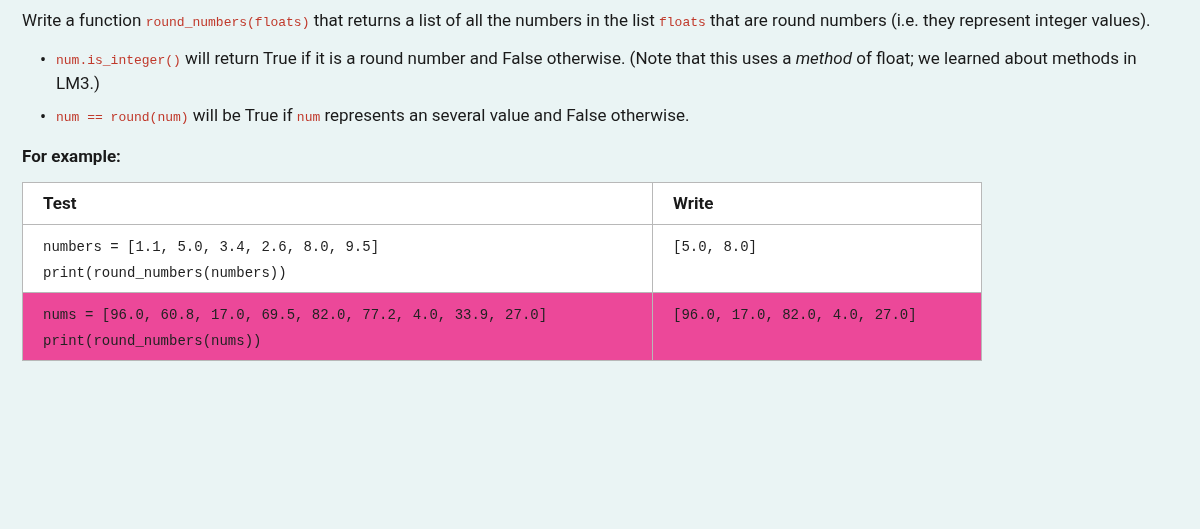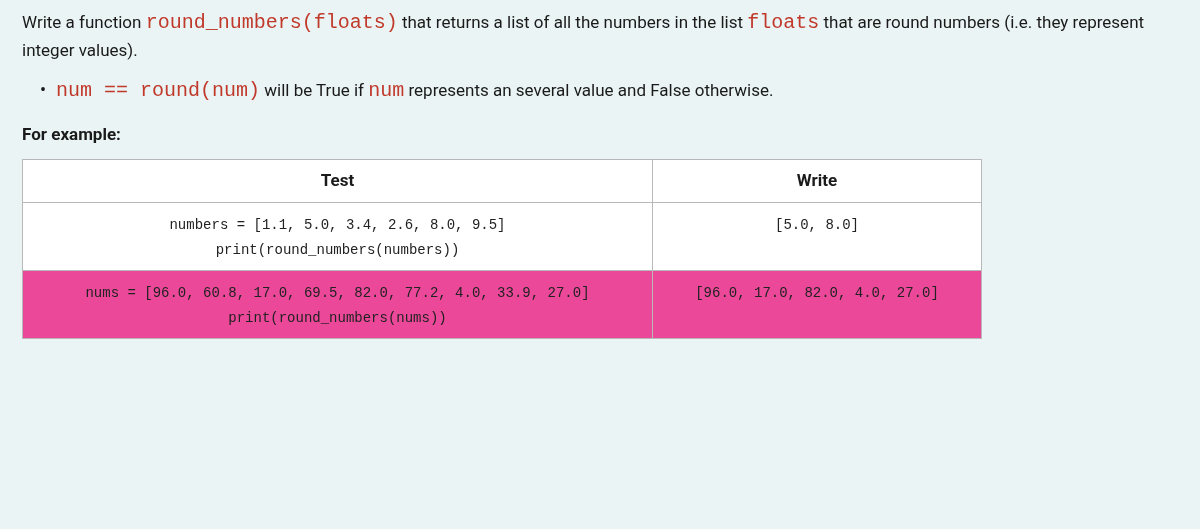--- a/index.html
+++ b/index.html
@@ -16,21 +16,21 @@
     }
     .container {
       padding: 8px 22px 22px 22px;
       width: 1200px;
     }
     p {
       margin: 0 0 12px 0;
     }
     code {
       font-family: "SFMono-Regular", Consolas, "Liberation Mono", Menlo, monospace;
-      font-size: 20px;
+      font-size: 13px;
     }
     code.red {
       color: #c0392b;
     }
     em {
       font-style: italic;
     }
     strong {
       font-weight: 700;
     }
@@ -58,21 +58,21 @@
       margin-bottom: 12px;
     }
     table {
       border-collapse: collapse;
       width: 960px;
       background: #fff;
     }
     table th, table td {
       border: 1px solid #b8b8b8;
       padding: 8px 20px;
-      text-align: center;
+      text-align: left;
       vertical-align: top;
     }
     table th {
       font-weight: 700;
       font-size: 17px;
     }
     table td {
       white-space: pre;
     }
     table td code {
@@ -88,20 +88,23 @@
 
 <div class="container">
 
   <p>
     <span>Write a function </span><code class="red">round_numbers(floats)</code><span> that returns a list of all the numbers in the list </span><code class="red">floats</code><span> that are round numbers (i.e. they represent integer values).</span>
   </p>
 
 
 
   <ul>
+    <li>
+      <code class="red">num.is_integer()</code><span> will return True if it is a round number and False otherwise. (Note that this uses a </span><em>method</em><span> of float; we learned about methods in LM3.)</span>
+    </li>
     <li>
       <code class="red">num == round(num)</code><span> will be True if </span><code class="red">num</code><span> represents an several value and False otherwise.</span>
     </li>
   </ul>
 
   <p class="example-label">For example:</p>
 
   <table>
     <thead>
       <tr>

